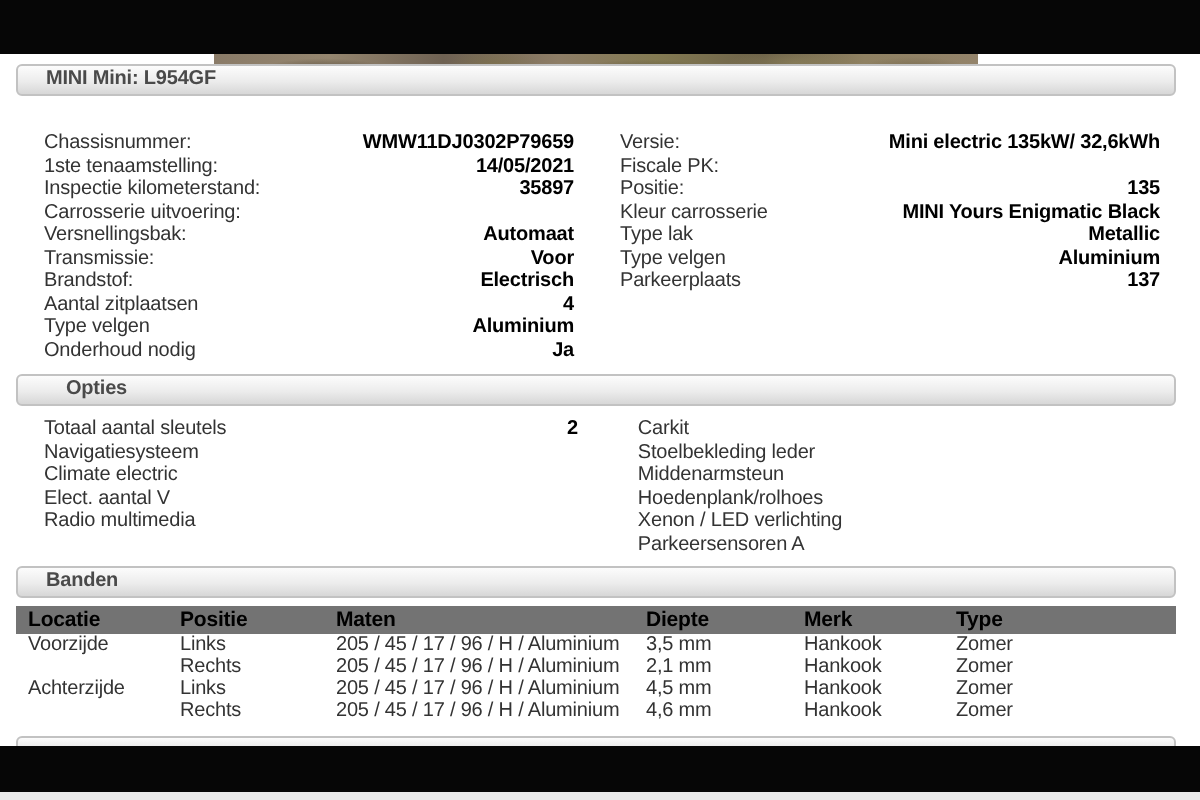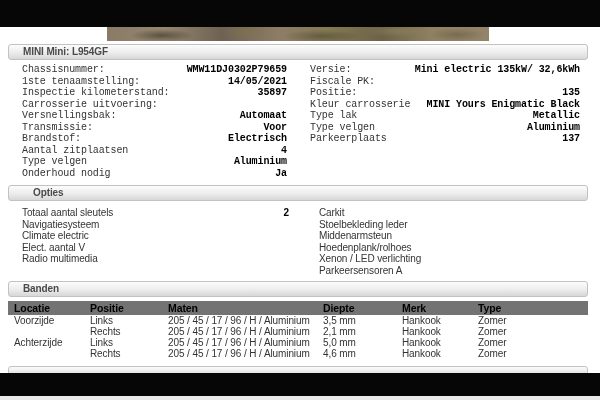--- a/index.html
+++ b/index.html
@@ -14,34 +14,34 @@
   .photo-strip{
     position:absolute;left:107px;top:27px;width:382px;height:14px;
     background:
       radial-gradient(ellipse 45px 9px at 55px 60%, rgba(45,38,28,.55), transparent 70%),
       radial-gradient(ellipse 32px 10px at 140px 35%, rgba(125,115,70,.5), transparent 70%),
       radial-gradient(ellipse 55px 9px at 215px 65%, rgba(62,52,40,.45), transparent 70%),
       radial-gradient(ellipse 48px 8px at 290px 30%, rgba(145,135,92,.5), transparent 70%),
       radial-gradient(ellipse 40px 9px at 350px 55%, rgba(90,80,55,.45), transparent 70%),
       linear-gradient(90deg,#8a7b68 0%,#95866f 15%,#6f6253 30%,#8d7d66 45%,#837a52 58%,#6d6249 72%,#8f8162 85%,#93836a 100%);
   }
-  .page{position:absolute;left:8px;top:44px;width:580px;}
+  .page{position:absolute;left:8px;top:32px;width:580px;}
   .section-bar{
     box-sizing:border-box;height:16px;line-height:14px;
     padding-left:14px;border:1px solid #c2c2c2;border-radius:3px;
     background:linear-gradient(to bottom,#fcfcfc 0%,#ececec 55%,#d7d7d7 100%);
     font-weight:bold;color:#4a4a4a;
   }
   .section-bar.empty{height:10px;margin-top:7px;}
   .cols{display:flex;}
   .col{width:290px;box-sizing:border-box;}
   .col.left{padding-left:14px;padding-right:11px;}
   .col.right{padding-left:12px;padding-right:8px;}
   .col.opt-left{padding-right:0;}
-  .specs{margin-top:4px;font-family:Liberation Mono, monospace;}
+  .specs{margin-top:18px;}
   .opties-list{margin-top:6px;gap:18px;}
   .row{display:flex;justify-content:space-between;height:11.5px;line-height:11.5px;white-space:nowrap;}
   .lbl{color:#333;}
   .val{font-weight:bold;color:#000;}
   .bar-specs{margin-top:6px;padding-left:24px;}
   .bar-banden{margin-top:5px;}
   .tyres{margin-top:4px;}
   .t-row{
     display:grid;
     grid-template-columns:76px 78px 155px 79px 76px 106px;
@@ -224,21 +224,21 @@
           <span>Rechts</span>
           <span>205 / 45 / 17 / 96 / H / Aluminium</span>
           <span>2,1 mm</span>
           <span>Hankook</span>
           <span>Zomer</span>
         </div>
         <div class="t-row">
           <span>Achterzijde</span>
           <span>Links</span>
           <span>205 / 45 / 17 / 96 / H / Aluminium</span>
-          <span>5,0 mm</span>
+          <span>4,5 mm</span>
           <span>Hankook</span>
           <span>Zomer</span>
         </div>
         <div class="t-row">
           <span></span>
           <span>Rechts</span>
           <span>205 / 45 / 17 / 96 / H / Aluminium</span>
           <span>4,6 mm</span>
           <span>Hankook</span>
           <span>Zomer</span>

